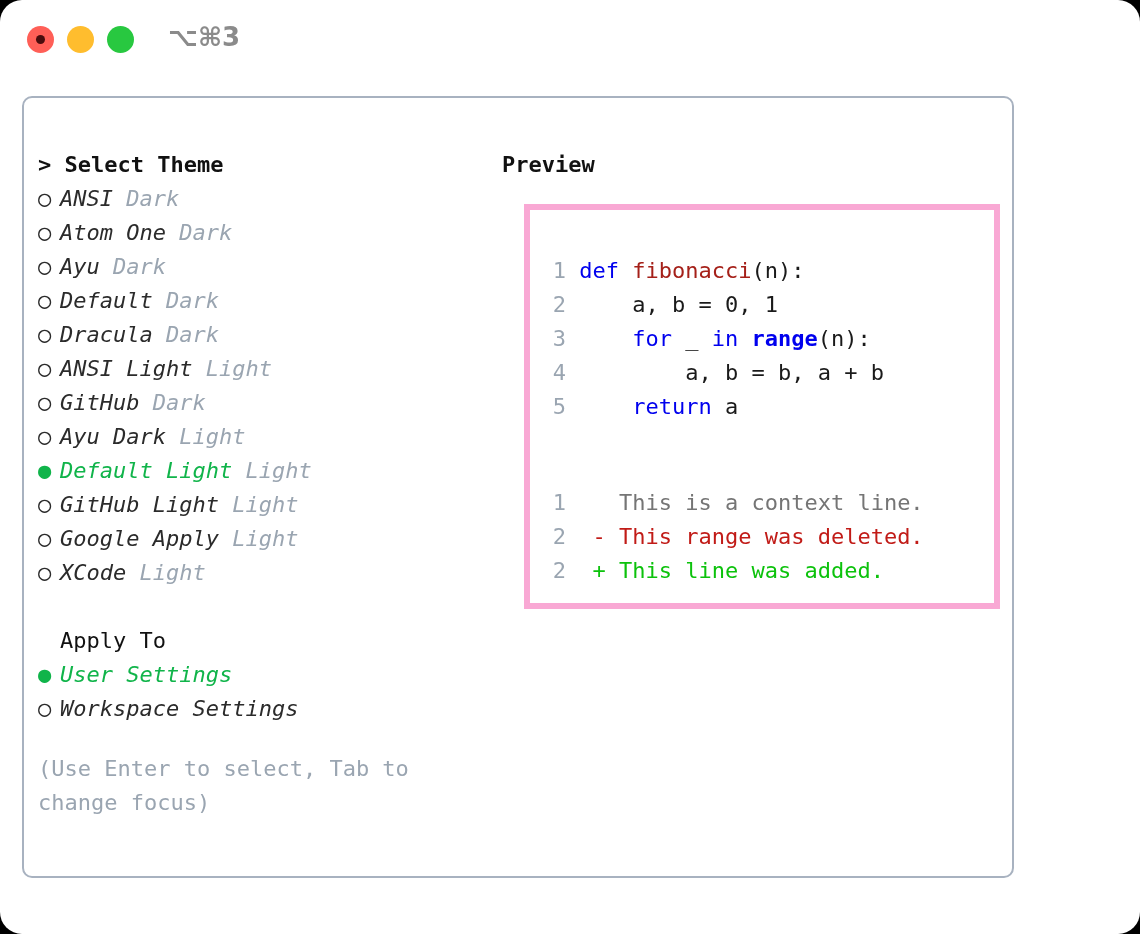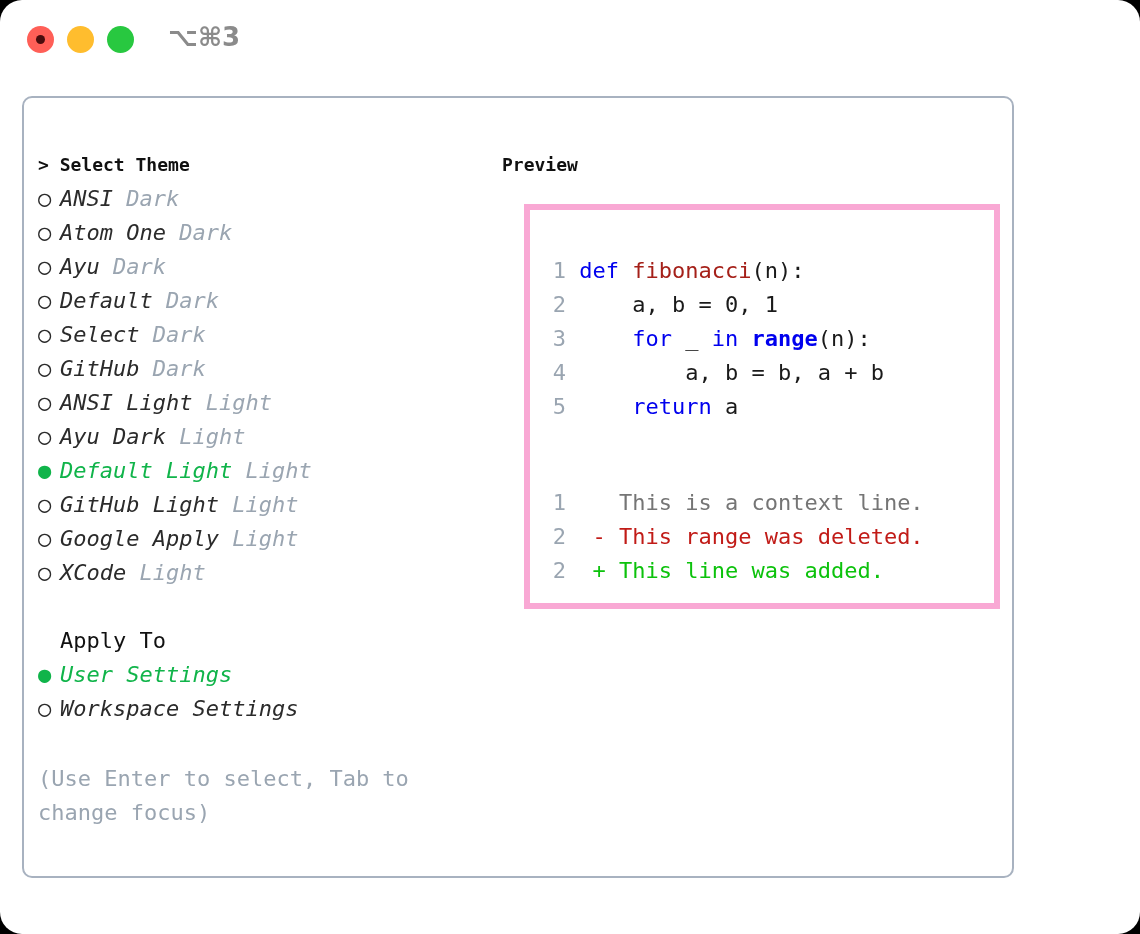--- a/index.html
+++ b/index.html
@@ -87,21 +87,21 @@
   }
   .col-right {
     position: absolute;
     left: 478px;
     top: 50px;
     width: 500px;
   }
 
   
   .heading {
-    font-size: 18px;
+    font-size: 22px;
     font-weight: bold;
     color: #111111;
     line-height: 34px;
     white-space: pre;
   }
 
   
   .opt {
     font-size: 22px;
     line-height: 34px;
@@ -129,21 +129,21 @@
     white-space: pre;
     padding-left: 22px;
   }
 
   .hint {
     font-size: 22px;
     line-height: 34px;
     color: #9aa5b1;
     width: 400px;
     white-space: pre-wrap;
-    margin-top: 36px;
+    margin-top: 26px;
   }
 
   
   .preview-box {
     position: absolute;
     left: 22px;
     top: 56px;
     width: 476px;
     height: 405px;
     border: 6px solid #f9a8d4;
@@ -203,23 +203,23 @@
 
   <div class="panel">
 
     <div class="col-left">
       <div class="heading">&gt; Select Theme</div>
       <div id="theme-list">
           <div class="opt"><span class="bullet">○</span><span class="label">ANSI</span><span class="badge"> Dark</span></div>
           <div class="opt"><span class="bullet">○</span><span class="label">Atom One</span><span class="badge"> Dark</span></div>
           <div class="opt"><span class="bullet">○</span><span class="label">Ayu</span><span class="badge"> Dark</span></div>
           <div class="opt"><span class="bullet">○</span><span class="label">Default</span><span class="badge"> Dark</span></div>
-          <div class="opt"><span class="bullet">○</span><span class="label">Select</span><span class="badge"> Dark</span></div>
+          <div class="opt"><span class="bullet">○</span><span class="label">Dracula</span><span class="badge"> Dark</span></div>
+          <div class="opt"><span class="bullet">○</span><span class="label">ANSI Light</span><span class="badge"> Light</span></div>
           <div class="opt"><span class="bullet">○</span><span class="label">GitHub</span><span class="badge"> Dark</span></div>
-          <div class="opt"><span class="bullet">○</span><span class="label">ANSI Light</span><span class="badge"> Light</span></div>
           <div class="opt"><span class="bullet">○</span><span class="label">Ayu Dark</span><span class="badge"> Light</span></div>
           <div class="opt selected"><span class="bullet">●</span><span class="label">Default Light</span><span class="badge"> Light</span></div>
           <div class="opt"><span class="bullet">○</span><span class="label">GitHub Light</span><span class="badge"> Light</span></div>
           <div class="opt"><span class="bullet">○</span><span class="label">Google Apply</span><span class="badge"> Light</span></div>
           <div class="opt"><span class="bullet">○</span><span class="label">XCode</span><span class="badge"> Light</span></div>
         </div>
 
       <div class="section-gap"></div>
 
       <div class="subheading">Apply To</div>

